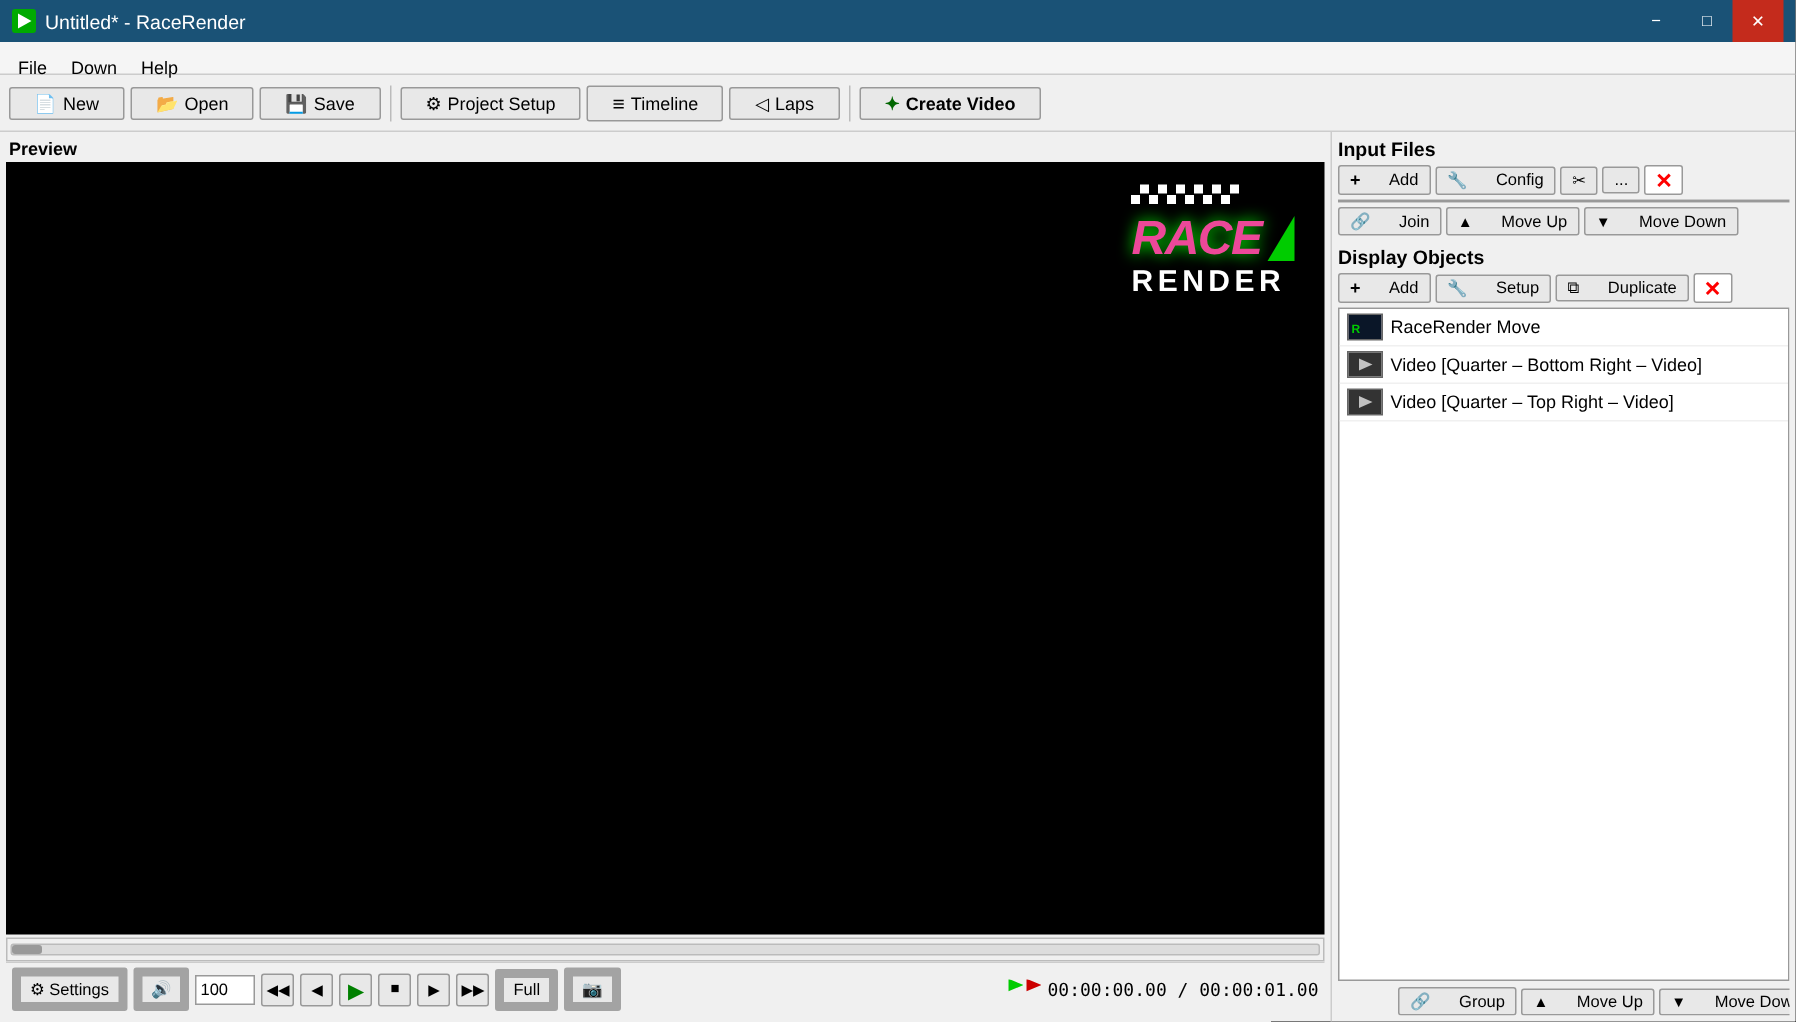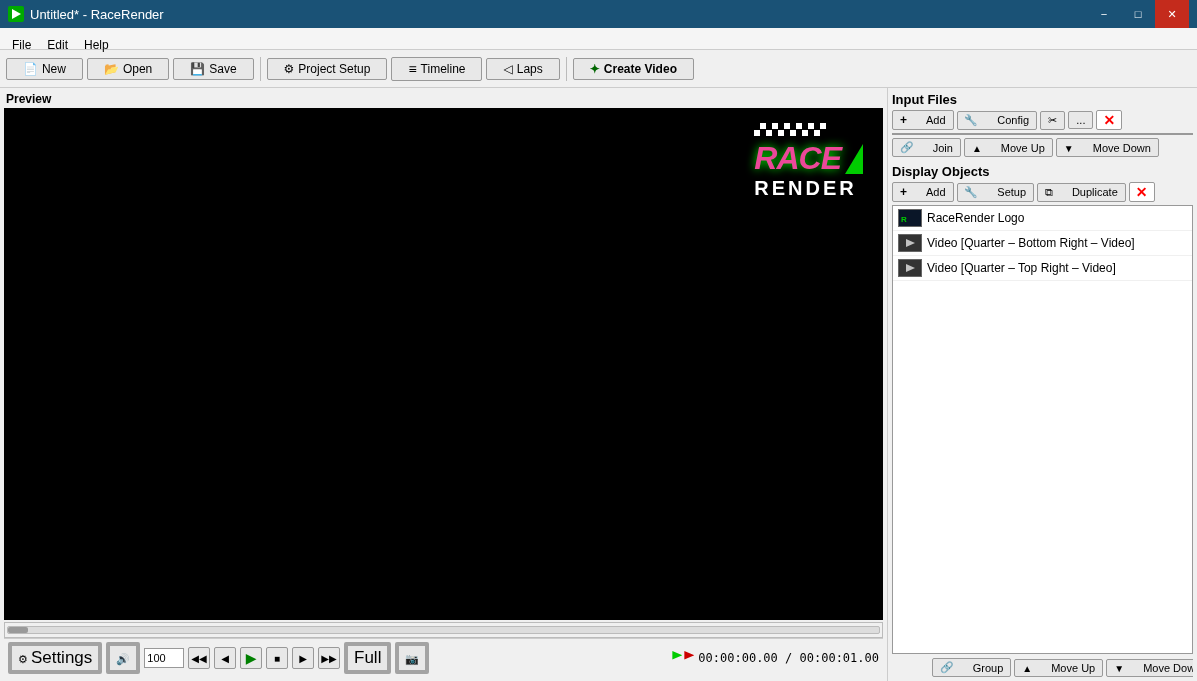--- a/index.html
+++ b/index.html
@@ -124,24 +124,24 @@
       border-top: 1px solid #ccc;
       flex-wrap: nowrap;
     }
     .ctrl-btn {
       display: flex;
       align-items: center;
       justify-content: center;
       gap: 3px;
       padding: 2px 6px;
       background: #e8e8e8;
-      border: 4px solid #a3a3a3;
+      border: 6px solid #a3a3a3;
       border-radius: 2px;
       cursor: pointer;
-      font-size: 17px;
+      font-size: 11px;
       white-space: nowrap;
     }
     .transport-btn {
       width: 22px;
       height: 22px;
       display: flex;
       align-items: center;
       justify-content: center;
       background: #e8e8e8;
       border: 1px solid #999;
@@ -353,21 +353,21 @@
   </div>
   <div style="display:flex;">
     <div class="win-btn">−</div>
     <div class="win-btn">□</div>
     <div class="win-btn close">✕</div>
   </div>
 </div>
 
 <div id="menubar">
   <div class="menu-item">File</div>
-  <div class="menu-item">Edit</div>
+  <div class="menu-item">Down</div>
   <div class="menu-item">Help</div>
 </div>
 
 <div id="toolbar">
   <button class="toolbar-btn">
     <span class="icon-new"></span>
     <span>New</span>
   </button>
   <button class="toolbar-btn">
     <span class="icon-open"></span>
@@ -550,21 +550,21 @@
       </div>
 
       <div class="display-objects-list" id="display-objects-list">
           <div class="list-item">
             <div class="list-item-icon logo-icon-img">
               <svg width="22" height="16" viewBox="0 0 22 16">
                 <rect width="22" height="16" fill="#0a1628"></rect>
                 <text x="2" y="12" font-size="8" fill="#00cc00" font-weight="bold">R</text>
               </svg>
             </div>
-            <span>RaceRender Logo</span>
+            <span>RaceRender Move</span>
           </div>
           <div class="list-item">
             <div class="list-item-icon video-icon-img">
               <svg width="22" height="16" viewBox="0 0 22 16">
                 <rect width="22" height="16" fill="#333"></rect>
                 <polygon points="7,4 7,12 16,8" fill="white" opacity="0.7"></polygon>
               </svg>
             </div>
             <span>Video [Quarter – Bottom Right – Video]</span>
           </div>

